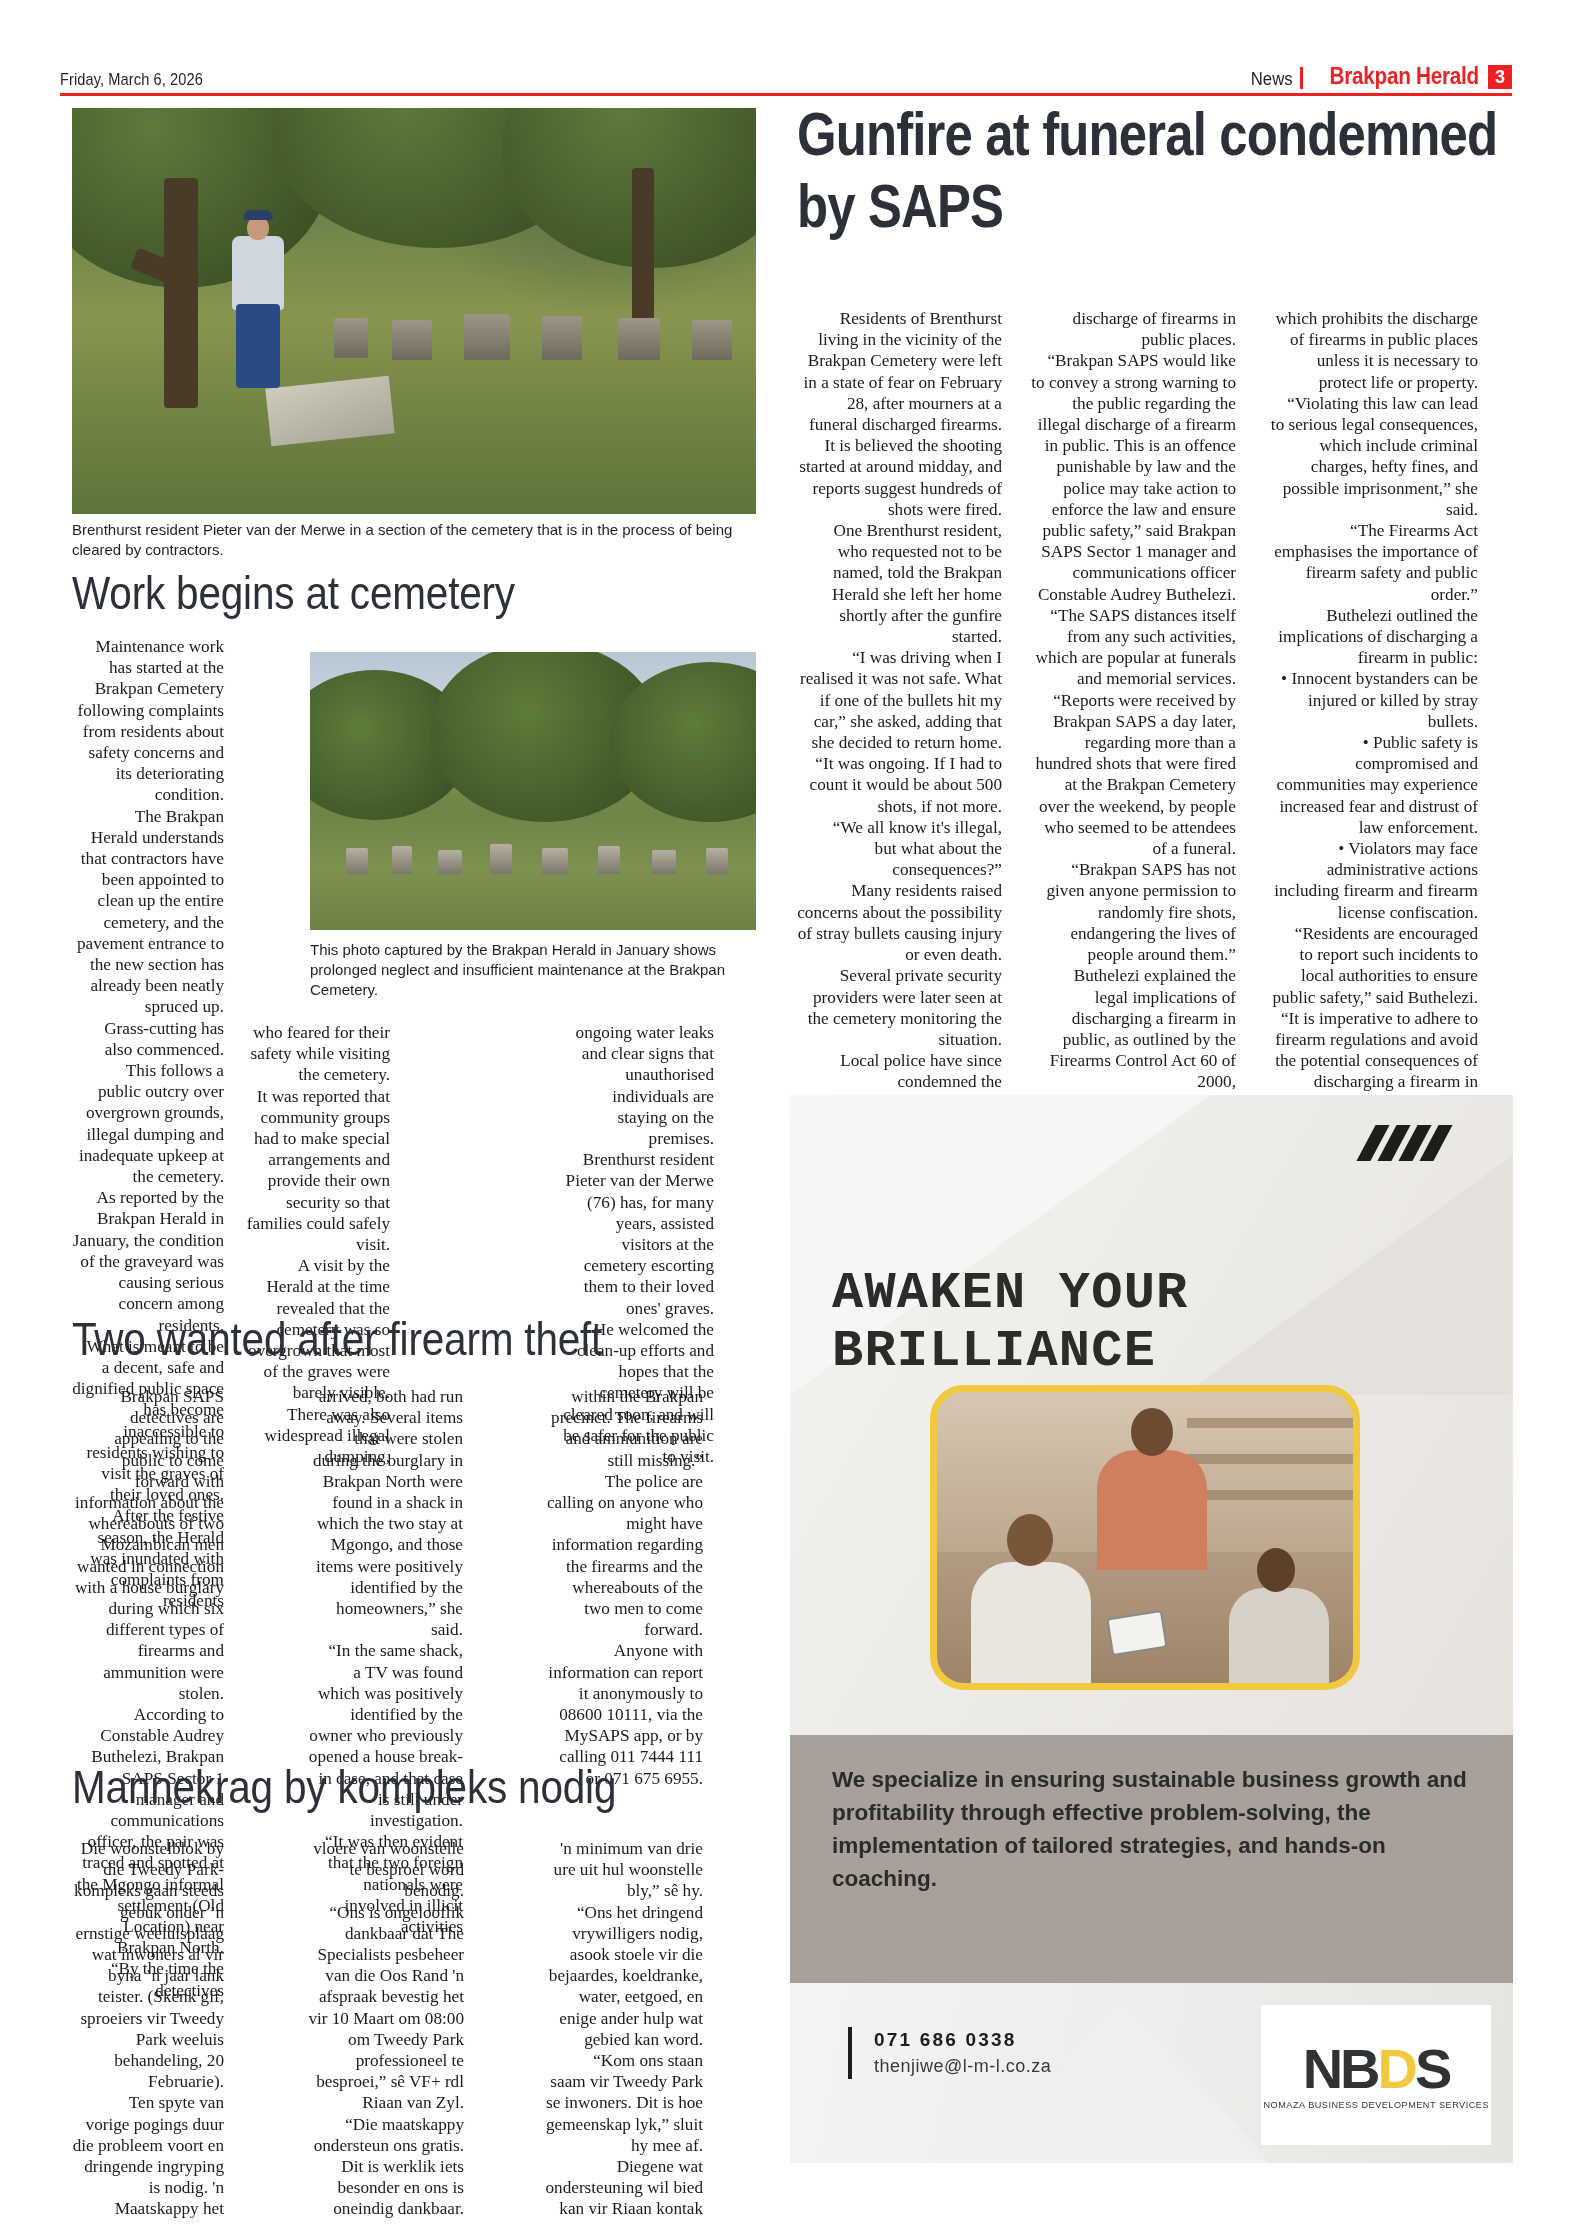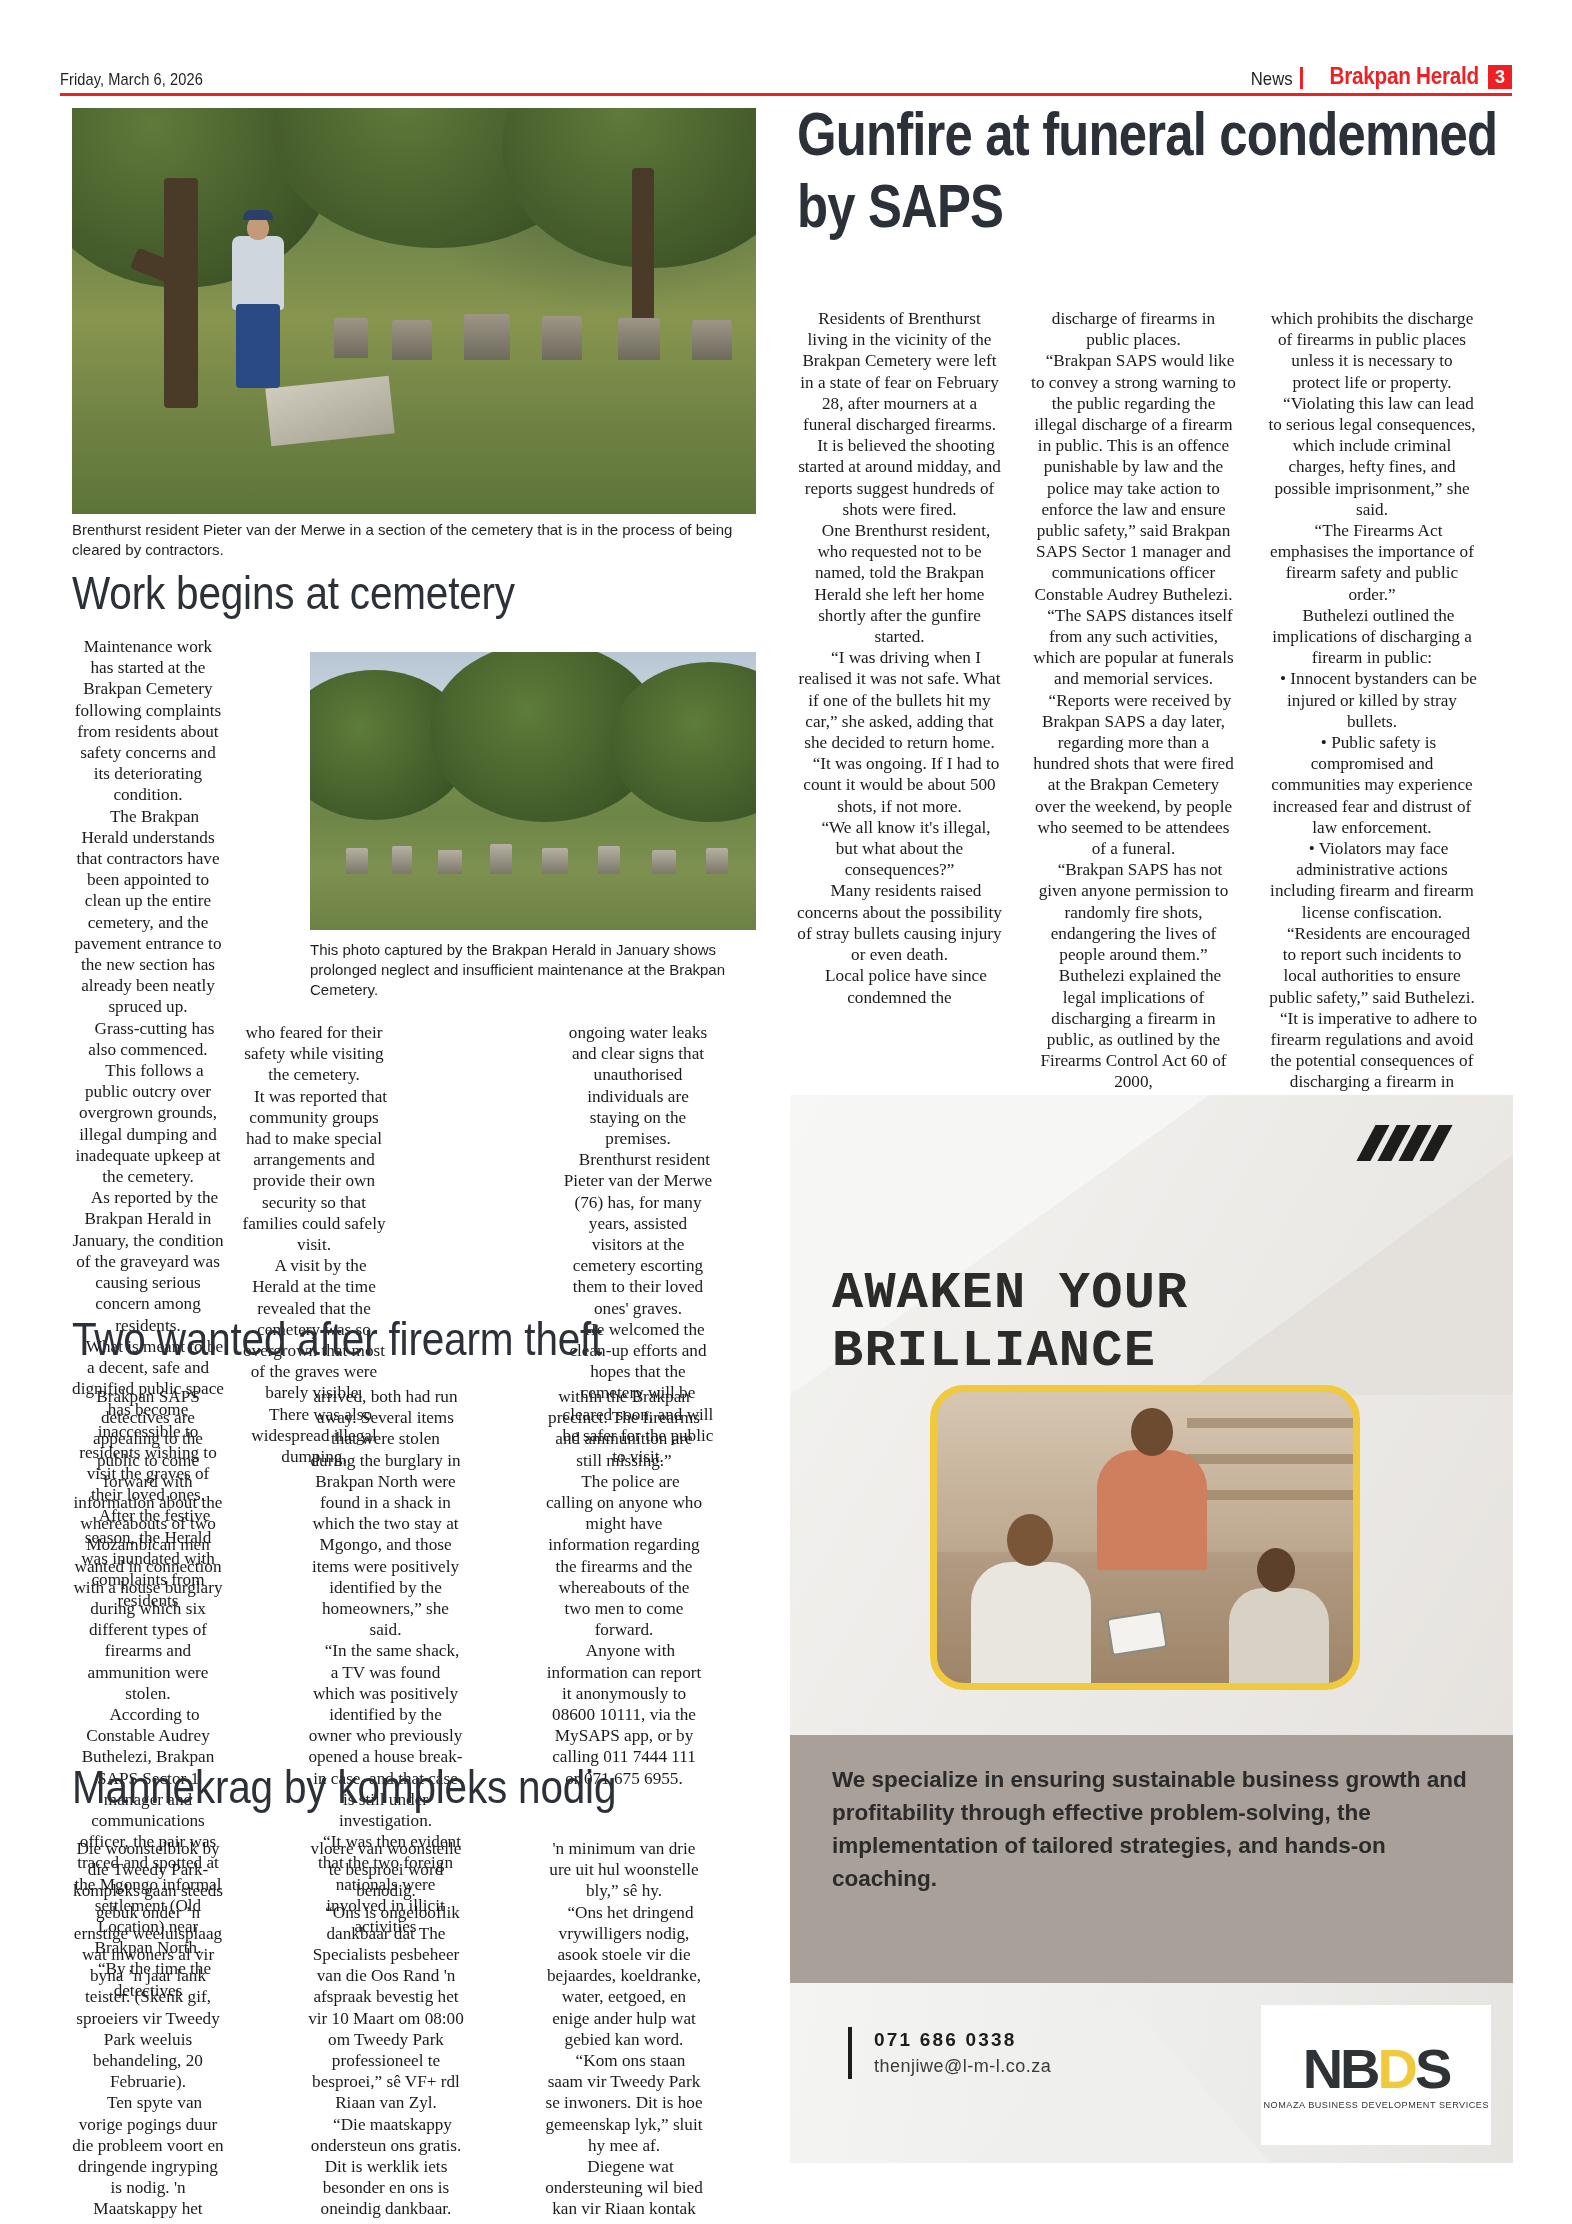--- a/index.html
+++ b/index.html
@@ -132,21 +132,21 @@
     transform: scaleX(0.82); transform-origin: left top;
     width: 880px;
   }
 
   
   .bodytext {
     position: absolute;
     font-family: "Liberation Serif", serif;
     font-size: 17.2px; line-height: 21.2px;
     color: #1b1b1b;
-    text-align: center;
+    text-align: right;
   }
   .bodytext p { margin: 0; text-indent: 13px; }
   .bodytext p.first { text-indent: 0; }
 
   
   .ad {
     position: absolute; left: 790px; top: 1095px; width: 723px; height: 1068px;
     overflow: hidden; background: #efefed;
   }
   .ad-top {
@@ -275,20 +275,21 @@
   <div class="headline-gunfire">Gunfire at funeral condemned by SAPS</div>
 
   <div class="bodytext" style="left:797px; top:308px; width:205px;">
     <p class="first">Residents of Brenthurst living in the vicinity of the Brakpan Cemetery were left in a state of fear on February 28, after mourners at a funeral discharged firearms.</p>
     <p>It is believed the shooting started at around midday, and reports suggest hundreds of shots were fired.</p>
     <p>One Brenthurst resident, who requested not to be named, told the Brakpan Herald she left her home shortly after the gunfire started.</p>
     <p>“I was driving when I realised it was not safe. What if one of the bullets hit my car,” she asked, adding that she decided to return home.</p>
     <p>“It was ongoing. If I had to count it would be about 500 shots, if not more.</p>
     <p>“We all know it's illegal, but what about the consequences?”</p>
     <p>Many residents raised concerns about the possibility of stray bullets causing injury or even death.</p>
+    <p>Several private security providers were later seen at the cemetery monitoring the situation.</p>
     <p>Local police have since condemned the</p>
   </div>
 
   <div class="bodytext" style="left:1031px; top:308px; width:205px;">
     <p class="first">discharge of firearms in public places.</p>
     <p>“Brakpan SAPS would like to convey a strong warning to the public regarding the illegal discharge of a firearm in public. This is an offence punishable by law and the police may take action to enforce the law and ensure public safety,” said Brakpan SAPS Sector 1 manager and communications officer Constable Audrey Buthelezi.</p>
     <p>“The SAPS distances itself from any such activities, which are popular at funerals and memorial services.</p>
     <p>“Reports were received by Brakpan SAPS a day later, regarding more than a hundred shots that were fired at the Brakpan Cemetery over the weekend, by people who seemed to be attendees of a funeral.</p>
     <p>“Brakpan SAPS has not given anyone permission to randomly fire shots, endangering the lives of people around them.”</p>
     <p>Buthelezi explained the legal implications of discharging a firearm in public, as outlined by the Firearms Control Act 60 of 2000,</p>

